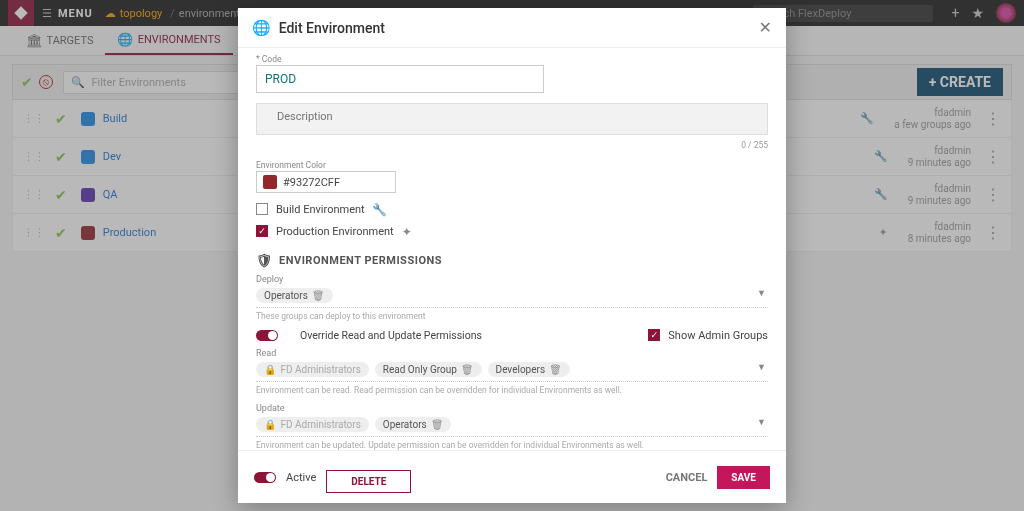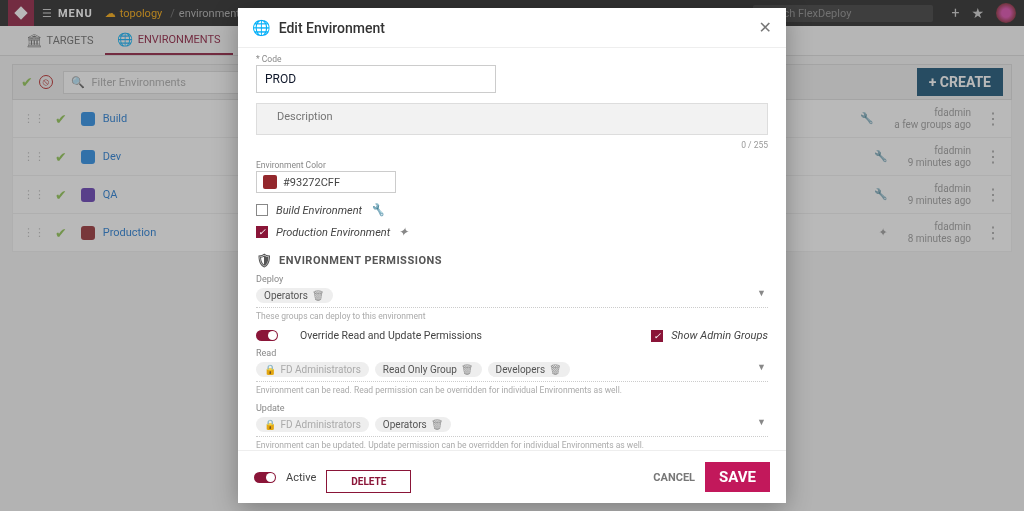--- a/index.html
+++ b/index.html
@@ -48,28 +48,28 @@
 .modal-head .globe { color: #8a1538; font-size: 15px; margin-right: 8px; }
 .modal-head h2 { font-size: 14px; font-weight: 500; color: #333; }
 .modal-head .close { margin-left: auto; color: #777; font-size: 16px; cursor: pointer; }
 
 .modal-body { flex: 1; overflow-y: auto; padding: 6px 18px 10px; font-size: 11px; color: #555; position: relative; }
 .modal-body::-webkit-scrollbar { width: 8px; }
 .modal-body::-webkit-scrollbar-thumb { background: #ccc; }
 
 .field { margin-bottom: 10px; }
 .field-label { font-size: 8.5px; color: #888; margin-bottom: 1px; display: block; }
-.code-input { width: 240px; border: 1px solid #ccc; padding: 6px 8px; font-size: 12px; color: #0f172a; }
+.code-input { width: 288px; border: 1px solid #ccc; padding: 6px 8px; font-size: 12px; color: #0f766e; }
 .desc-input { width: 100%; height: 32px; background: #f2f2f2; border: 1px solid #ddd; padding: 6px 20px; font-size: 11px; color: #888; resize: none; }
 .counter { text-align: right; font-size: 8.5px; color: #999; margin-top: 2px; }
 .color-row { display: flex; align-items: center; border: 1px solid #ccc; width: 140px; padding: 3px 6px; }
 .color-sw { width: 14px; height: 14px; background: #93272c; border-radius: 2px; margin-right: 6px; }
 .color-val { font-size: 11px; color: #444; }
 
-.chk-row { display: flex; align-items: center; margin: 8px 0; font-size: 11px; color: #444; font-style: italic; }
+.chk-row { display: flex; align-items: flex-start; margin: 8px 0; font-size: 11px; color: #444; }
 .chk-box { width: 12px; height: 12px; border: 1.5px solid #888; margin-right: 8px; display:flex; align-items:center; justify-content:center; }
 .chk-box.checked { background: #8a1538; border-color: #8a1538; color: #fff; font-size: 9px; }
 .chk-row .suffix-ico { margin-left: 8px; color: #888; font-size: 12px; }
 
 .section-head { display: flex; align-items: center; font-size: 11px; font-weight: bold; color: #555; letter-spacing: 0.5px; margin: 14px 0 6px; text-transform: uppercase;}
 .section-head .ico { margin-right: 6px; font-size: 13px; }
 
 .perm-label { font-size: 9px; color: #888; margin-top: 6px; }
 .chips { border-bottom: 1px dotted #ccc; padding: 4px 0; display: flex; align-items: center; gap: 6px; flex-wrap: wrap; position: relative; }
 .chips .caret { position: absolute; right: 2px; top: 4px; color: #888; font-size: 9px; }
@@ -81,21 +81,21 @@
 .perm-top { display: flex; align-items: center; justify-content: space-between; margin: 8px 0 6px; }
 .toggle { width: 22px; height: 11px; background: #8a1538; border-radius: 6px; position: relative; margin-right: 6px; }
 .toggle::after { content: ''; position: absolute; right: 1px; top: 1px; width: 9px; height: 9px; background: #fff; border-radius: 50%; }
 .toggle-lbl { font-size: 10.5px; color: #444; display:flex; align-items:center;gap:16px; }
 
 .modal-foot { border-top: 1px solid #eee; padding: 10px 16px; display: flex; align-items: center; }
 .foot-toggle { display: flex; align-items: center; font-size: 11px; color: #444; }
 .del-btn { margin-left: 10px; border: 1px solid #8a1538; color: #8a1538; background: #fff; font-size: 10px; padding: 5px 24px; font-weight: bold; cursor: pointer; margin-top: 9px; }
 .foot-spacer { flex: 1; }
 .cancel-btn { background: none; border: none; color: #777; font-size: 11px; font-weight: bold; margin-right: 10px; cursor: pointer; }
-.save-btn { background: #c2185b; color: #fff; border: none; font-size: 15px; font-weight: bold; padding: 6px 14px; cursor: pointer; }
+.save-btn { background: #c2185b; color: #fff; border: none; font-size: 10px; font-weight: bold; padding: 6px 14px; cursor: pointer; }
 </style>
 </head>
 <body>
 
 <div class="topbar">
   <div class="logo">
       <svg width="16" height="16" viewBox="0 0 24 24" fill="#fff">
         <path d="M12 2 L22 12 L12 22 L2 12 Z"></path>
       </svg>
     </div>

